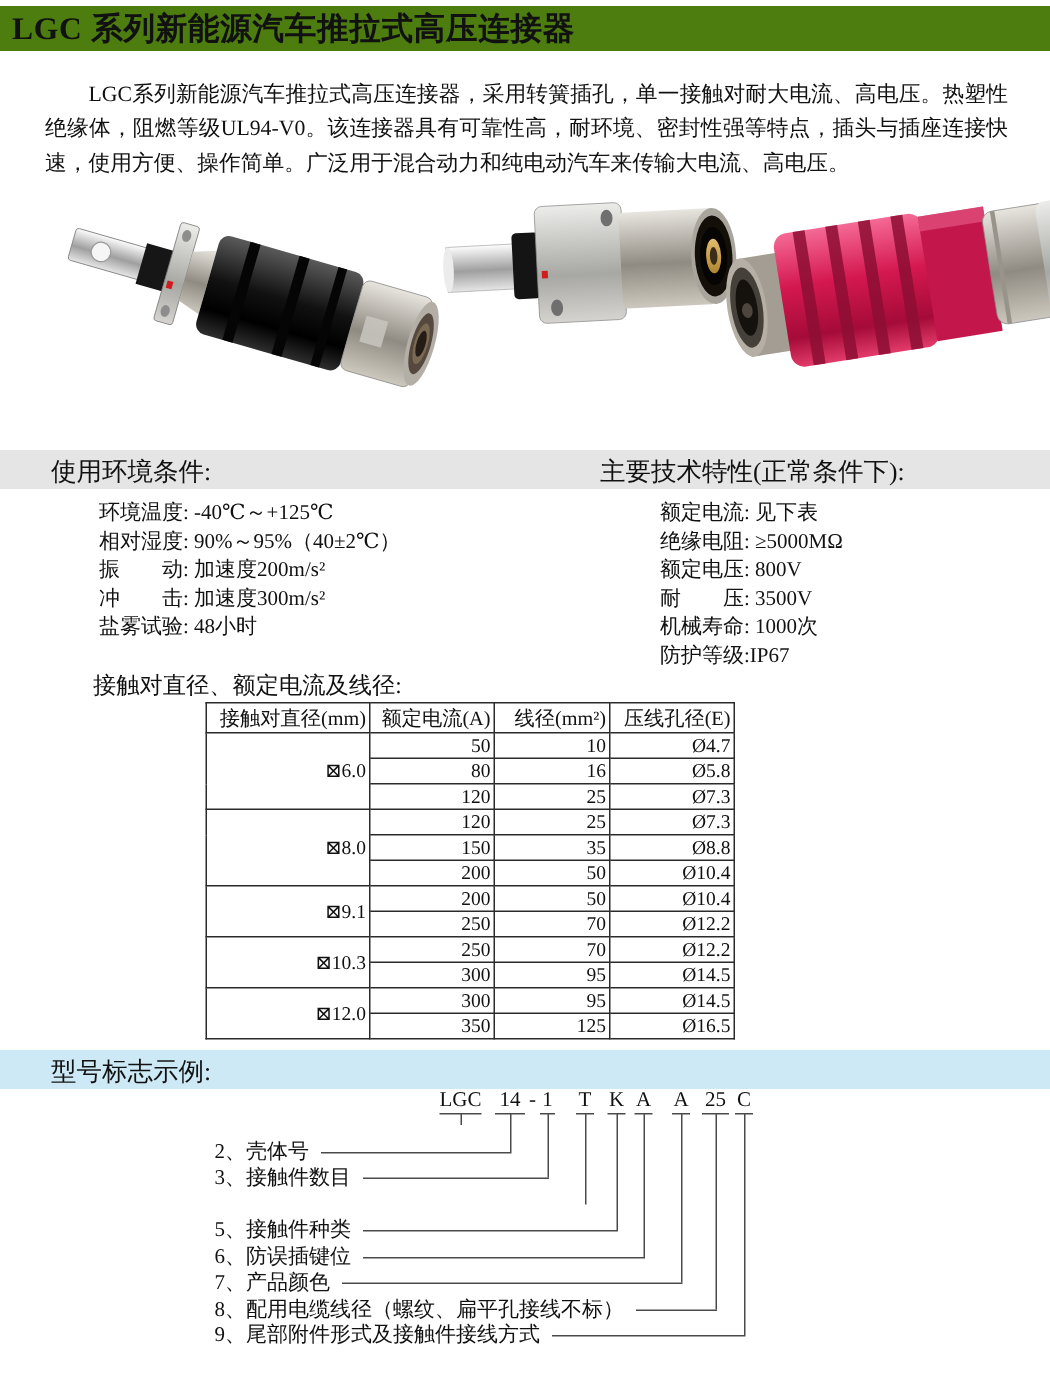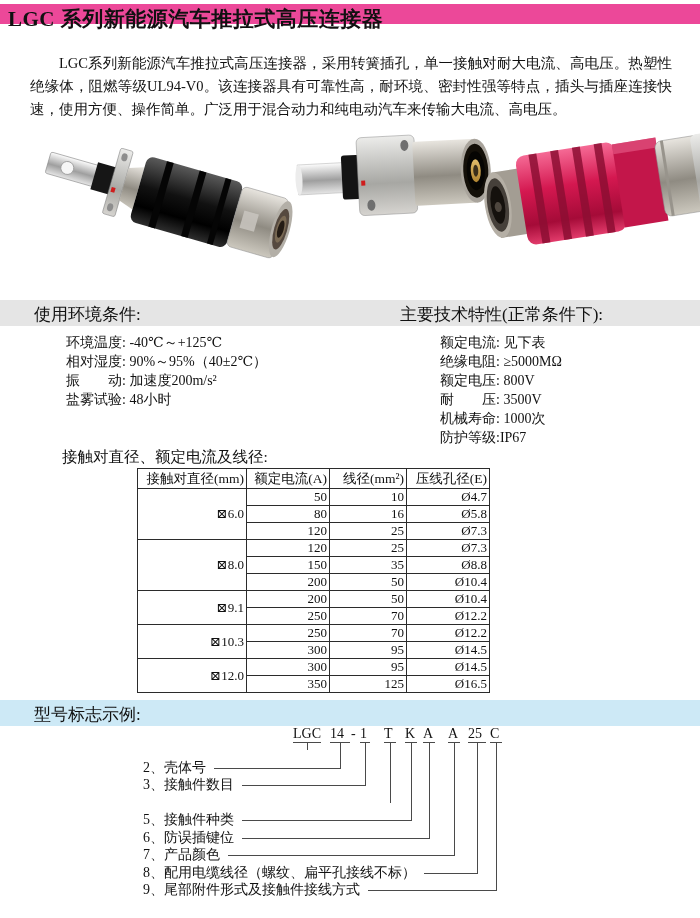--- a/index.html
+++ b/index.html
@@ -1,38 +1,38 @@
 <!DOCTYPE html>
 <html><head>
 <meta charset="utf-8">
 <style>
   html,body{margin:0;padding:0;background:#ffffff;}
   #page{position:relative;width:700px;height:918px;background:#ffffff;overflow:hidden;
         font-family:"Liberation Serif","DejaVu Serif",serif;color:#111;}
   .bar{position:absolute;left:0;width:700px;background:#b9e0f2;}
-  #title-bar{top:4px;height:20px;background:#ec4899;}
+  #title-bar{top:4px;height:30px;background:#4d7c0f;}
   #title-bar .t{position:absolute;left:8px;top:1px;font-size:21px;font-weight:bold;letter-spacing:.5px;white-space:nowrap;}
   #intro{position:absolute;left:30px;top:52px;width:642px;font-size:14.5px;line-height:23px;text-indent:2em;text-align:justify;}
   #photos{position:absolute;left:0;top:118px;width:700px;height:178px;}
   #section-bar{top:300px;height:26px;background:#e5e5e5;}
   #section-bar .left-t{position:absolute;left:34px;top:3px;font-size:17px;}
   #section-bar .right-t{position:absolute;left:400px;top:3px;font-size:17px;}
   .speclist{position:absolute;top:333px;font-size:14px;line-height:19px;white-space:nowrap;}
   #env-list{left:66px;}
   #tech-list{left:440px;}
   #table-title{position:absolute;left:62px;top:447px;font-size:15.5px;white-space:nowrap;}
   #spec-table{position:absolute;left:137px;top:468px;border-collapse:collapse;font-size:13px;}
   #spec-table td,#spec-table th{border:1px solid #2b2b2b;text-align:right;padding:0 2px;font-weight:normal;}
   #spec-table th{height:19px;font-size:13.5px;}
   #spec-table td{height:15px;}
   .cw1{width:104px}.cw2{width:78px}.cw3{width:72px}.cw4{width:78px}
   #model-bar{top:700px;height:26px;background:#cde9f6;}
   #model-bar .t{position:absolute;left:34px;top:3px;font-size:17px;}
   #diagram{position:absolute;left:0;top:726px;width:700px;height:190px;font-size:14px;}
-  .seg{position:absolute;top:0;height:16px;line-height:15px;
+  .seg{position:absolute;top:0;height:16px;line-height:15px;text-align:center;
        border-bottom:1px solid #4a4a4a;font-size:14px;}
   .seg.nol{border-bottom:none;}
   .vline{position:absolute;width:1px;background:#4a4a4a;top:16px;}
   .mrow{position:absolute;left:143px;display:flex;align-items:center;height:18px;white-space:nowrap;}
   .mrow .lead{flex:1;height:0;border-top:1px solid #4a4a4a;margin-left:8px;min-width:6px;}
 </style>
 </head>
 <body>
 
 <div id="page">
@@ -136,20 +136,21 @@
 
   <div class="bar" id="section-bar">
     <span class="left-t">使用环境条件:</span>
     <span class="right-t">主要技术特性(正常条件下):</span>
   </div>
 
   <div class="speclist" id="env-list">
     <div>环境温度: -40℃～+125℃</div>
     <div>相对湿度: 90%～95%（40±2℃）</div>
     <div>振　　动: 加速度200m/s²</div>
+    <div>冲　　击: 加速度300m/s²</div>
     <div>盐雾试验: 48小时</div>
   </div>
 
   <div class="speclist" id="tech-list">
     <div>额定电流: 见下表</div>
     <div>绝缘电阻: ≥5000MΩ</div>
     <div>额定电压: 800V</div>
     <div>耐　　压: 3500V</div>
     <div>机械寿命: 1000次</div>
     <div>防护等级:IP67</div>

